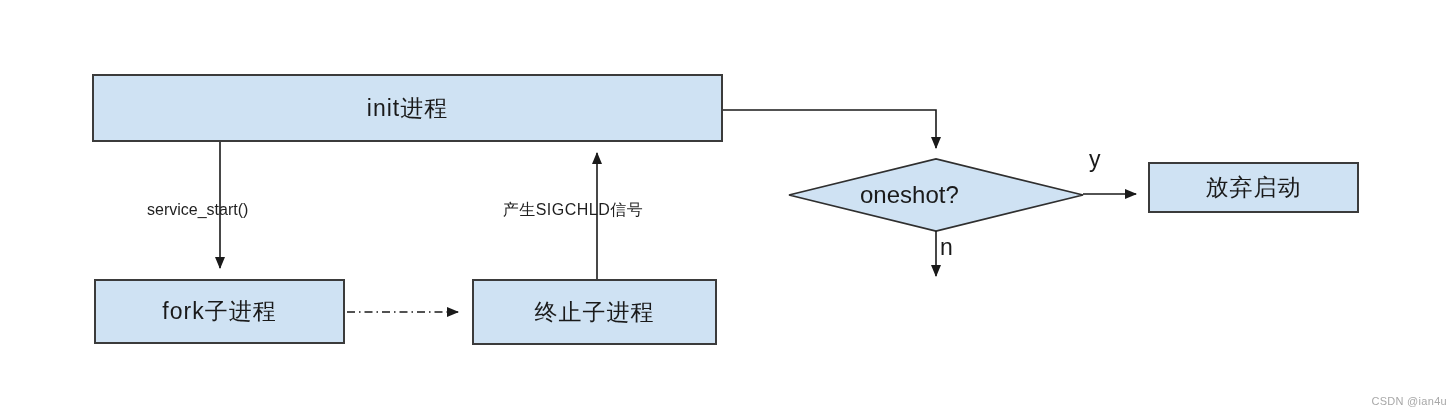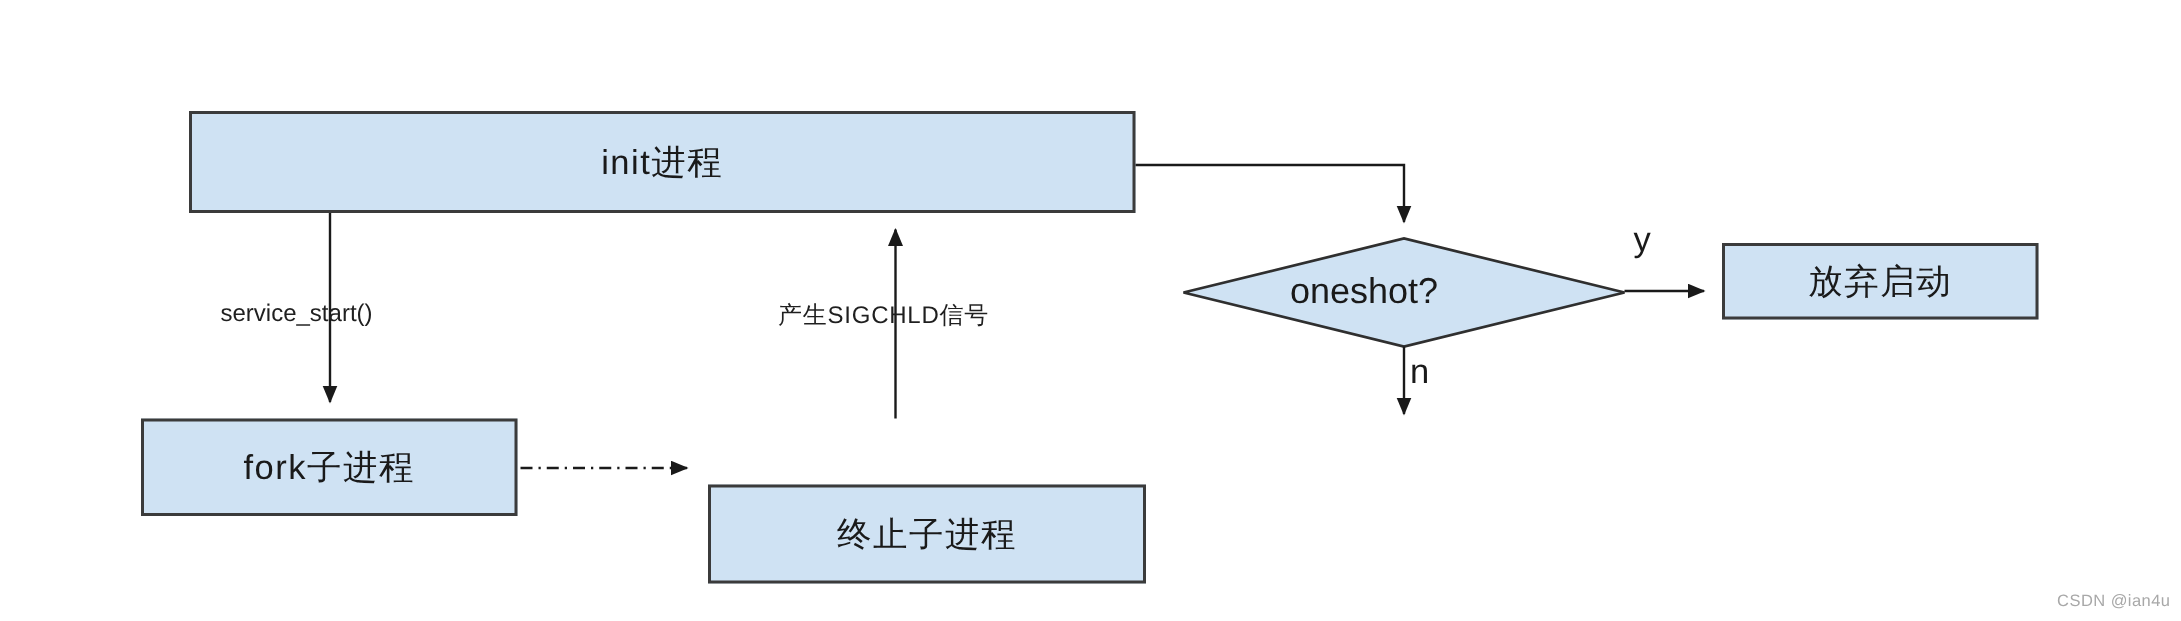--- a/index.html
+++ b/index.html
@@ -26,40 +26,40 @@
     box-sizing: border-box;
     background: #cfe2f3;
     border: 2px solid #3b3b3b;
     display: flex;
     align-items: center;
     justify-content: center;
     color: #1a1a1a;
     font-size: 23px;
     letter-spacing: 1px;
   }
-  .node-init      { left: 92px;  top: 74px;  width: 631px; height: 68px; margin-left: 34px; }
+  .node-init      { left: 92px;  top: 74px;  width: 631px; height: 68px; }
   .node-fork      { left: 94px;  top: 279px; width: 251px; height: 65px; }
-  .node-terminate { left: 472px; top: 279px; width: 292px; height: 66px; margin-top: 44px; }
+  .node-terminate { left: 472px; top: 279px; width: 245px; height: 66px; }
   .node-abandon   { left: 1148px; top: 162px; width: 211px; height: 51px; }
   .node-restart   { left: 810px; top: 287px; width: 252px; height: 68px; }
   .diamond-label {
     position: absolute;
     left: 860px; top: 181px;
     width: 152px;
     text-align: left;
     color: #1a1a1a;
     font-size: 24px;
   }
   .edge-label {
     position: absolute;
     color: #1f1f1f;
     font-size: 16px;
   }
   .label-service { left: 147px; top: 201px; width: 120px; text-align: left; }
-  .label-sigchld { left: 502px; top: 200px; width: 174px; text-align: center; letter-spacing: 0.5px; }
+  .label-sigchld { left: 486px; top: 200px; width: 174px; text-align: center; letter-spacing: 0.5px; }
   .label-yn {
     position: absolute;
     color: #1a1a1a;
     font-size: 23px;
   }
   .label-y { left: 1089px; top: 146px; }
   .label-n { left: 940px;  top: 234px; }
   .watermark {
     position: absolute;
     right: 7px;

